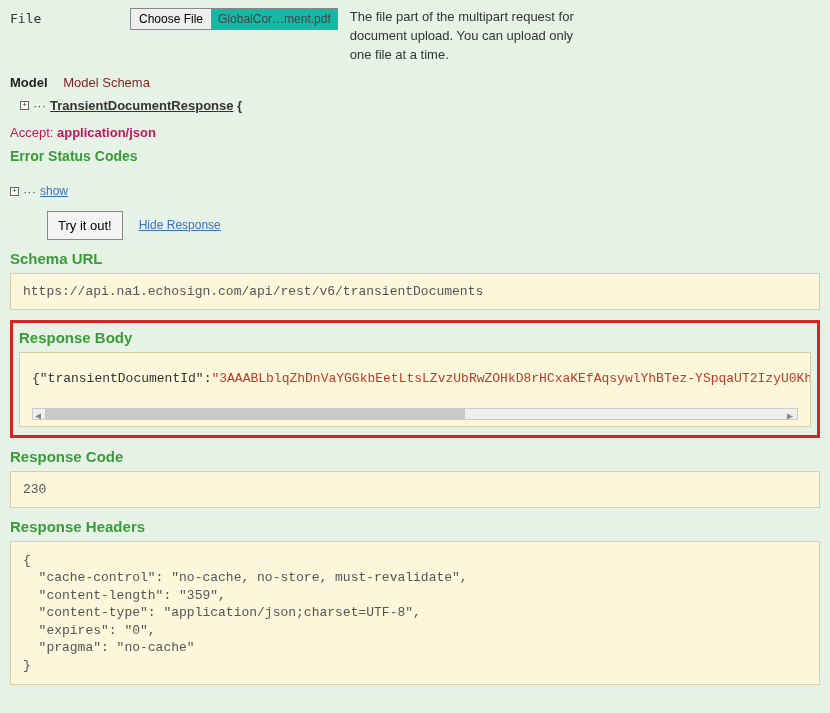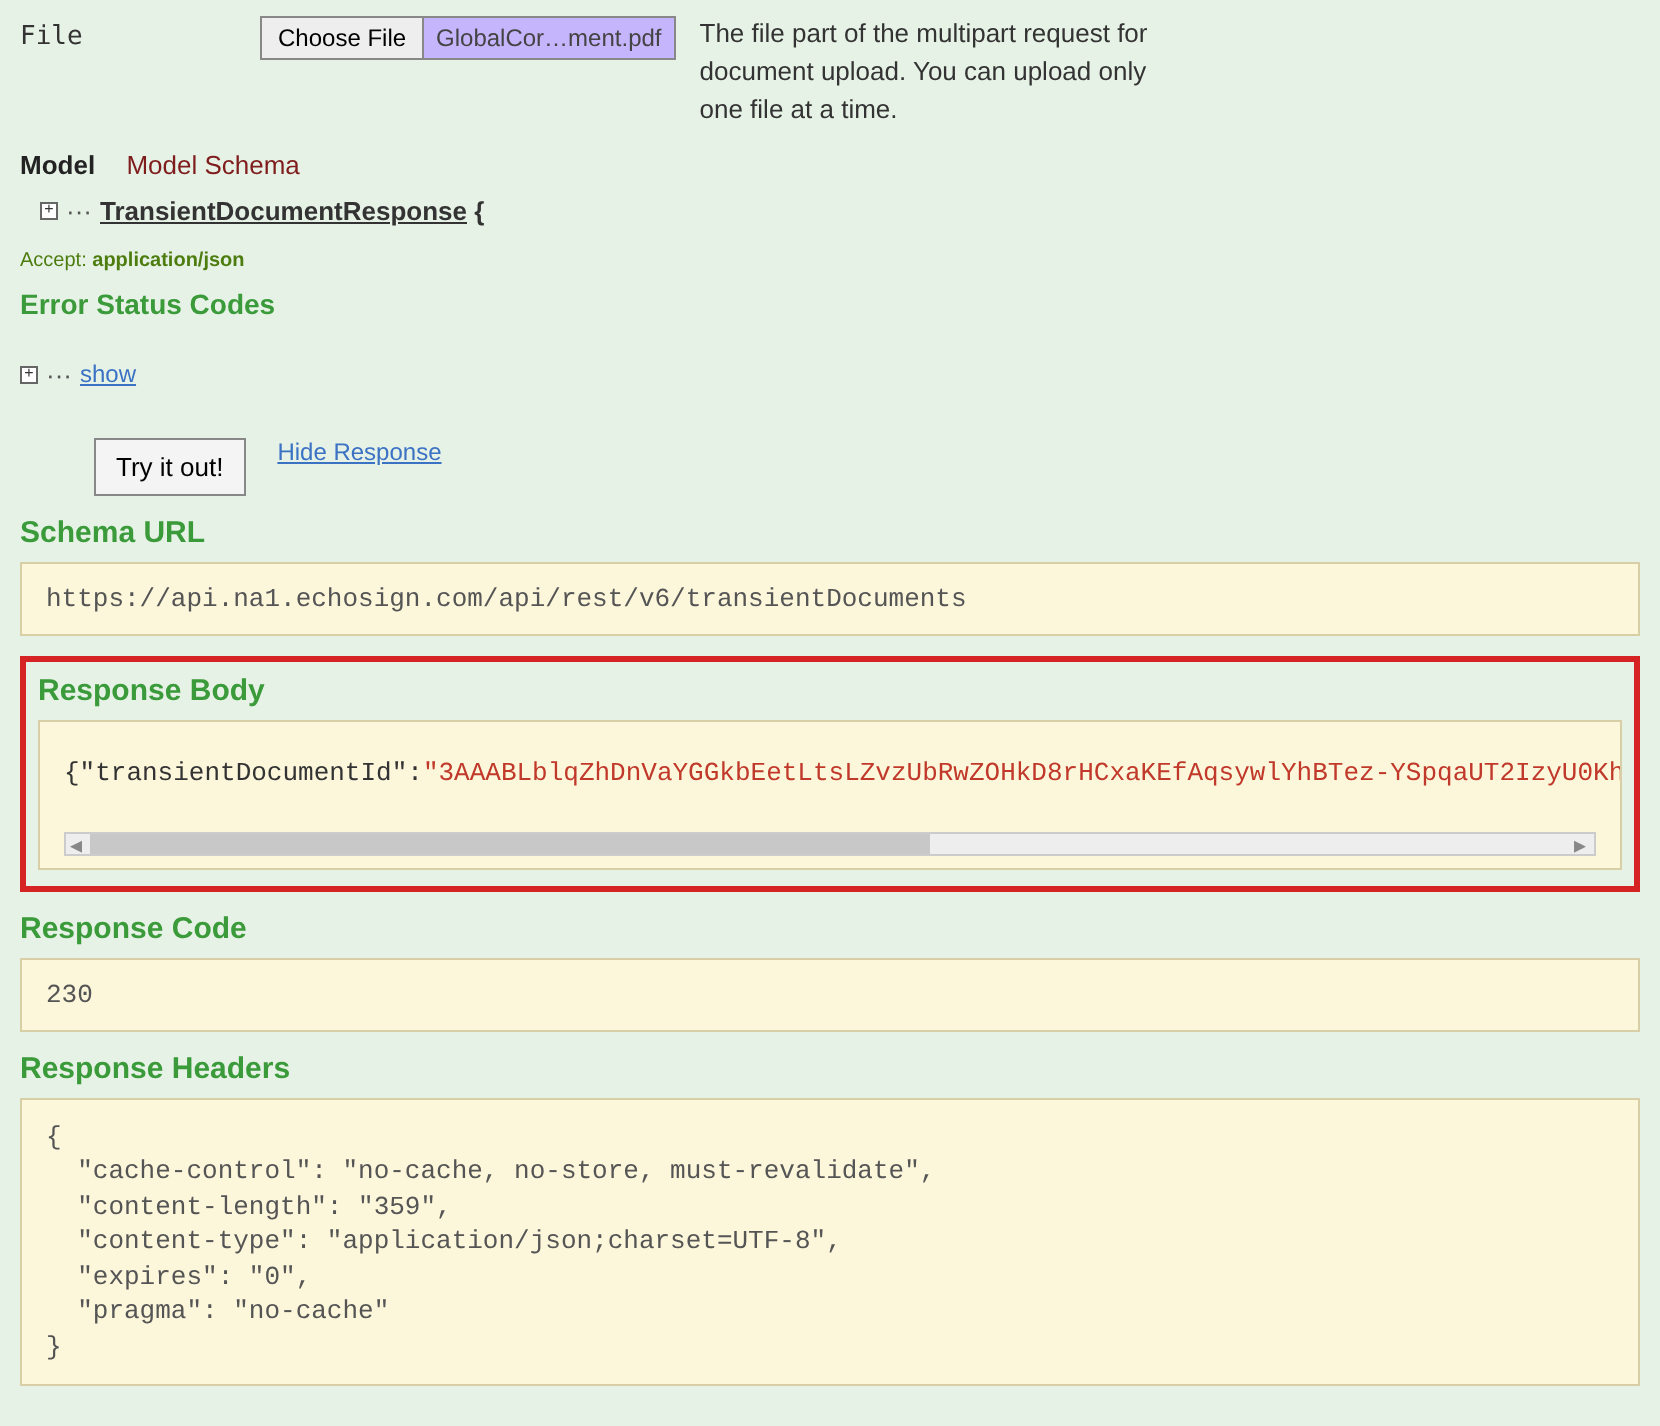--- a/index.html
+++ b/index.html
@@ -2,36 +2,36 @@
 <html><head>
   <meta charset="utf-8">
   <style>
     * { box-sizing: border-box; margin: 0; padding: 0; }
     body { font-family: "Helvetica Neue", Arial, sans-serif; font-size: 13px; color: #333; background: #e6f2e6; width: 830px; margin: 0 auto; }
     .container { background: #e6f2e6; padding: 8px 10px 12px; box-shadow: 2px 3px 6px rgba(0,0,0,0.4); }
     .row { display: flex; align-items: flex-start; margin-bottom: 10px; }
     .file-label { font-family: monospace; font-size: 13px; width: 120px; padding-top: 3px; }
     .file-chooser { display:flex; align-items: stretch; border: 1px solid #888; height: 22px; }
     .choose-btn { background: #eee; border: none; border-right: 1px solid #888; font-size: 12px; padding: 2px 8px; cursor: pointer; }
-    .file-name { font-size: 12px; color: #444; padding: 3px 6px; background: #c4b5fd; display: inline-block; min-width: 120px; }
+    .file-name { font-size: 12px; color: #444; padding: 3px 6px; background: #14b8a6; display: inline-block; min-width: 120px; }
     .file-desc { margin-left: 12px; font-size: 13px; color: #333; max-width: 240px; line-height: 1.45; }
     .heading { color: #3b9b3b; font-size: 15px; font-weight: 600; margin-top: 10px; margin-bottom: 6px; }
     .heading-sm { color: #3b9b3b; font-size: 14px; font-weight: 600; margin-top: 8px; margin-bottom: 20px; }
     .tabs { margin-bottom: 8px; }
     .tab { display: inline-block; padding-right: 12px; font-size: 13px; color: #7f1d1d; cursor: pointer; }
     .tab.active { color: #222; font-weight: 600; }
     .tree-row { font-size: 13px; padding-left: 10px; display:flex; align-items:center; gap:4px; }
     .tree-row .dots { color: #555; }
     .model-name { font-weight: 700; text-decoration: underline; }
     .brace { font-weight: 700; }
-    .accept { margin-top: 12px; font-size: 10px; color: #4d7c0f; }
+    .accept { margin-top: 12px; font-size: 13px; color: #be185d; }
     .accept-val { font-weight: 700; }
     .expander { width: 9px; height: 9px; border: 1px solid #666; display: inline-flex; align-items:center; justify-content:center; font-size: 8px; line-height: 1; background: #fff; }
     .show-link { color: #3b72c4; text-decoration: underline; cursor: pointer; font-size: 12px; }
-    .try-row { display:flex; gap:16px; margin-top:24px;padding-left:37px; }
+    .try-row { display:flex; align-items:center; gap:16px; margin-top:12px;padding-left:37px; }
     .try-btn { border: 1px solid #888; background: #f4f4f4; padding: 6px 10px; font-size: 13px; cursor: pointer; }
     .hide-link { color: #3b72c4; text-decoration: underline; cursor: pointer; font-size: 12px; }
     .code-block { background: #fcf6da; border: 1px solid #d8cfa6; padding: 10px 12px; font-family: "Courier New", monospace; font-size: 13px; color: #555; margin-top: 6px; overflow-x: auto; white-space: pre; }
     .response-body-wrap { border: 3px solid #d62424; padding: 6px 6px 8px 6px; margin-top: 10px; }
     .response-body-wrap .heading { margin-top: 0; }
     .resp-body { background: #fcf6da; border: 1px solid #d8cfa6; font-family: "Courier New", monospace; font-size: 13px; padding: 18px 12px 6px 12px; margin-top: 6px; overflow-x: auto; white-space: nowrap; }
     .resp-body .key { color: #333; }
     .resp-body .str { color: #c0392b; }
     .scrollbar { height: 12px; background: #eee; border: 1px solid #ccc; position: relative; margin-top: 22px; display:flex; justify-content: space-between; align-items:center; padding: 0 2px; }
     .scrollbar .thumb { position:absolute; left: 12px; top:0; bottom:0; width: 55%; background: #c8c8c8; }

